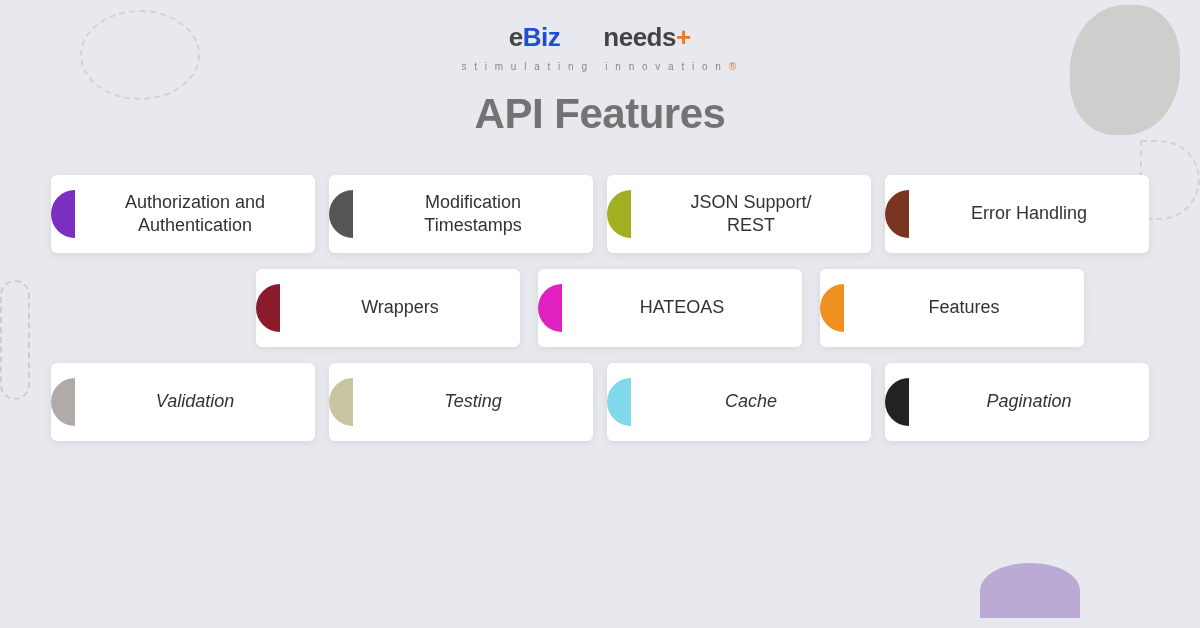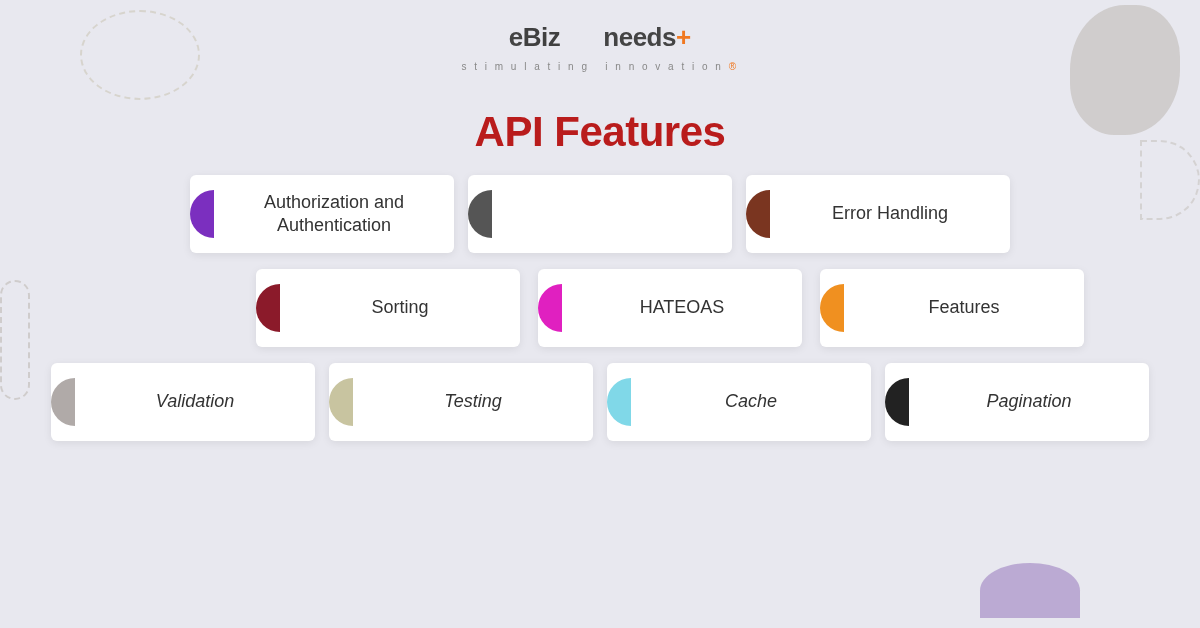--- a/index.html
+++ b/index.html
@@ -106,22 +106,22 @@
 
     .logo-dot {
       color: #f07820;
     }
 
     
     .page-title {
       text-align: center;
       font-size: 42px;
       font-weight: 800;
-      color: #b91c1c;
-      margin-top: 36px;
+      color: #737373;
+      margin-top: 18px;
       letter-spacing: -0.5px;
     }
 
     
     .grid-container {
       position: absolute;
       top: 155px;
       left: 30px;
       right: 30px;
     }
@@ -207,21 +207,21 @@
 
 <div class="deco-top-left"></div>
 <div class="deco-top-right"></div>
 <div class="deco-mid-right"></div>
 <div class="deco-left"></div>
 <div class="deco-bottom-right"></div>
 
 <div class="header">
   <div class="logo">
     <span class="logo-text">
-      <span style="color:#444;">e</span><span style="color:#404040;">Biz</span><span style="color:#444;margin-left:43px;">needs</span>
+      <span style="color:#444;">e</span><span style="color:#1d4ed8;">Biz</span><span style="color:#444;margin-left:43px;">needs</span>
     </span>
     <span class="logo-plus">+</span>
   </div>
   <div class="logo-tagline">
     s t i m u l a t i n g &nbsp; i n n o v a t i o n <span class="logo-dot">®</span>
   </div>
 </div>
 
 <h1 class="page-title">API Features</h1>
 
@@ -232,35 +232,44 @@
       <div class="card-tab">
         <div class="card-tab-inner tab-purple"></div>
       </div>
       <span class="card-label" style="white-space:pre-line;">Authorization and
 Authentication</span>
     </div>
     <div class="feature-card card-lg">
       <div class="card-tab">
         <div class="card-tab-inner tab-dark-gray"></div>
       </div>
+      <span class="card-label" style="white-space:pre-line;">Modification
+Timestamps</span>
+    </div>
+    <div class="feature-card card-lg">
+      <div class="card-tab">
+        <div class="card-tab-inner tab-olive"></div>
+      </div>
+      <span class="card-label" style="white-space:pre-line;">JSON Support/
+REST</span>
     </div>
     <div class="feature-card card-lg">
       <div class="card-tab">
         <div class="card-tab-inner tab-brown"></div>
       </div>
       <span class="card-label" style="white-space:pre-line;text-align:center;">Error Handling</span>
     </div>
   </div>
 
   <div class="row row-2">
     <div class="feature-card card-lg">
       <div class="card-tab">
         <div class="card-tab-inner tab-maroon"></div>
       </div>
-      <span class="card-label">Sorting</span>
+      <span class="card-label">Wrappers</span>
     </div>
     <div class="feature-card card-lg">
       <div class="card-tab">
         <div class="card-tab-inner tab-magenta"></div>
       </div>
       <span class="card-label">HATEOAS</span>
     </div>
     <div class="feature-card card-lg">
       <div class="card-tab">
         <div class="card-tab-inner tab-orange"></div>

